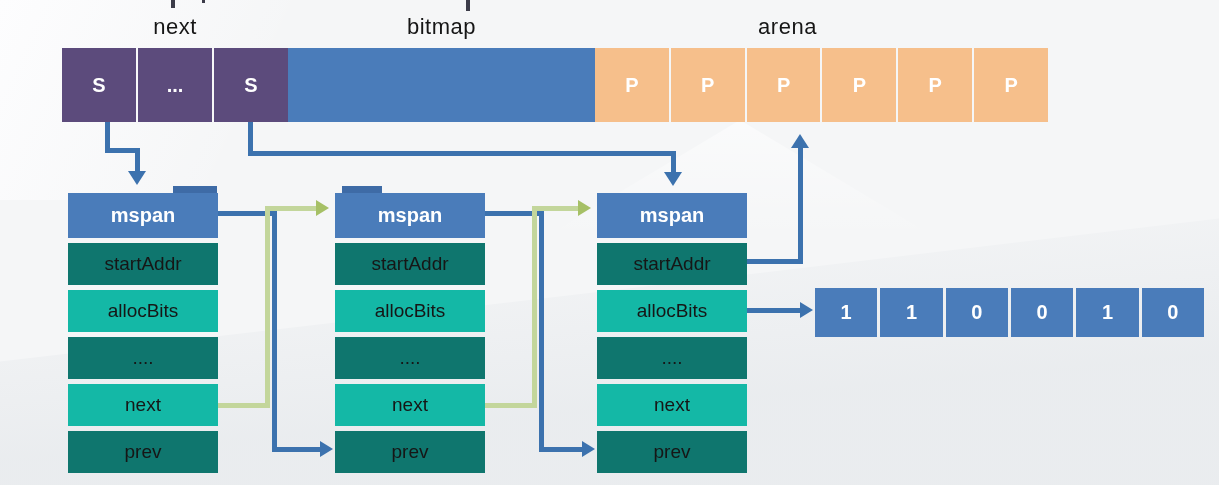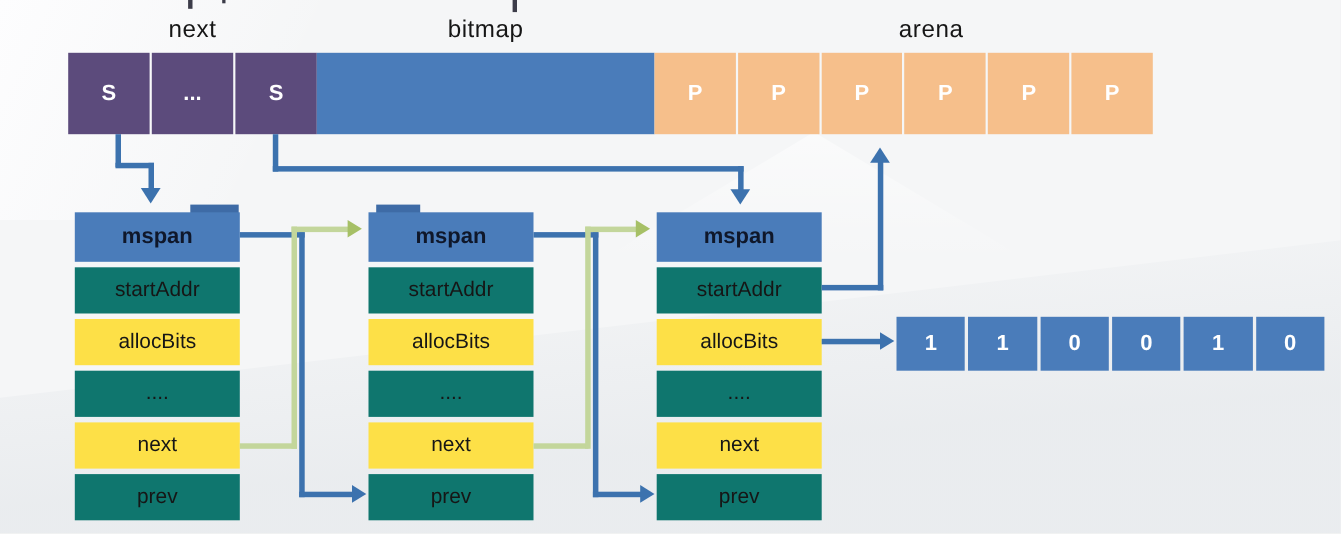--- a/index.html
+++ b/index.html
@@ -15,21 +15,21 @@
   #bg-br{left:0;top:160px;width:1219px;height:325px;
     background:linear-gradient(175deg,rgba(233,236,238,0) 20%,rgba(230,233,236,0.75) 70%);
     clip-path:polygon(0 62%,55% 38%,100% 18%,100% 100%,0 100%);}
   #bg-mid{left:540px;top:120px;width:400px;height:120px;
     background:linear-gradient(180deg,rgba(255,255,255,0.9),rgba(255,255,255,0));
     clip-path:polygon(0 100%,50% 0,100% 100%);opacity:.6;}
 
   .toplabel{position:absolute;top:14px;font-size:22px;color:#161616;text-align:center;letter-spacing:.5px;}
   #label-spans{left:62px;width:226px;}
   #label-bitmap{left:288px;width:307px;}
-  #label-arena{left:620px;width:453px;}
+  #label-arena{left:561px;width:453px;}
 
   
   .bar{position:absolute;top:48px;height:74px;display:flex;gap:2px;}
   #spans-bar{left:62px;width:226px;}
   #spans-bar .cell{flex:1;background:#5c4b7c;color:#fff;font-weight:bold;font-size:20px;
     display:flex;align-items:center;justify-content:center;}
   #bitmap-bar{position:absolute;left:288px;top:48px;width:307px;height:74px;background:#4a7cba;}
   #arena-bar{left:595px;width:453px;}
   #arena-bar .cell{flex:1;background:#f6bf8b;color:#fff;font-weight:bold;font-size:20px;
     display:flex;align-items:center;justify-content:center;}
@@ -38,26 +38,26 @@
   .artifact{position:absolute;background:#3c3c49;}
   #artifact-1{left:171px;top:0;width:4px;height:8px;}
   #artifact-2{left:466px;top:0;width:4px;height:11px;}
   #artifact-3{left:202px;top:0;width:3px;height:3px;}
 
   
   .mspan-table{position:absolute;top:193px;width:150px;}
   #table-1{left:68px;}
   #table-2{left:335px;}
   #table-3{left:597px;}
-  .mspan-header{height:45px;background:#4a7cba;color:#0f172a;font-weight:bold;font-size:20px;
+  .mspan-header{height:45px;background:#4a7cba;color:#ffffff;font-weight:bold;font-size:20px;
     display:flex;align-items:center;justify-content:center;position:relative;z-index:3;}
   .mspan-row{height:42px;margin-top:5px;font-size:19px;color:#161616;
     display:flex;align-items:center;justify-content:center;}
   .row-a{background:#0f766e;}
-  .row-b{background:#fde047;}
+  .row-b{background:#14b8a6;}
   .tab{position:absolute;top:186px;height:8px;background:#3e6ba6;z-index:2;}
   #tab-1{left:173px;width:44px;}
   #tab-2{left:342px;width:40px;}
 
   
   .seg{position:absolute;background:#3c72ae;z-index:6;}
   .seg.green{background:#c3d69b;z-index:7;}
   .ah{position:absolute;width:0;height:0;z-index:6;}
   .ah.green{z-index:7;}
   .ah-down{border-left:9px solid transparent;border-right:9px solid transparent;border-top:14px solid #3c72ae;}

